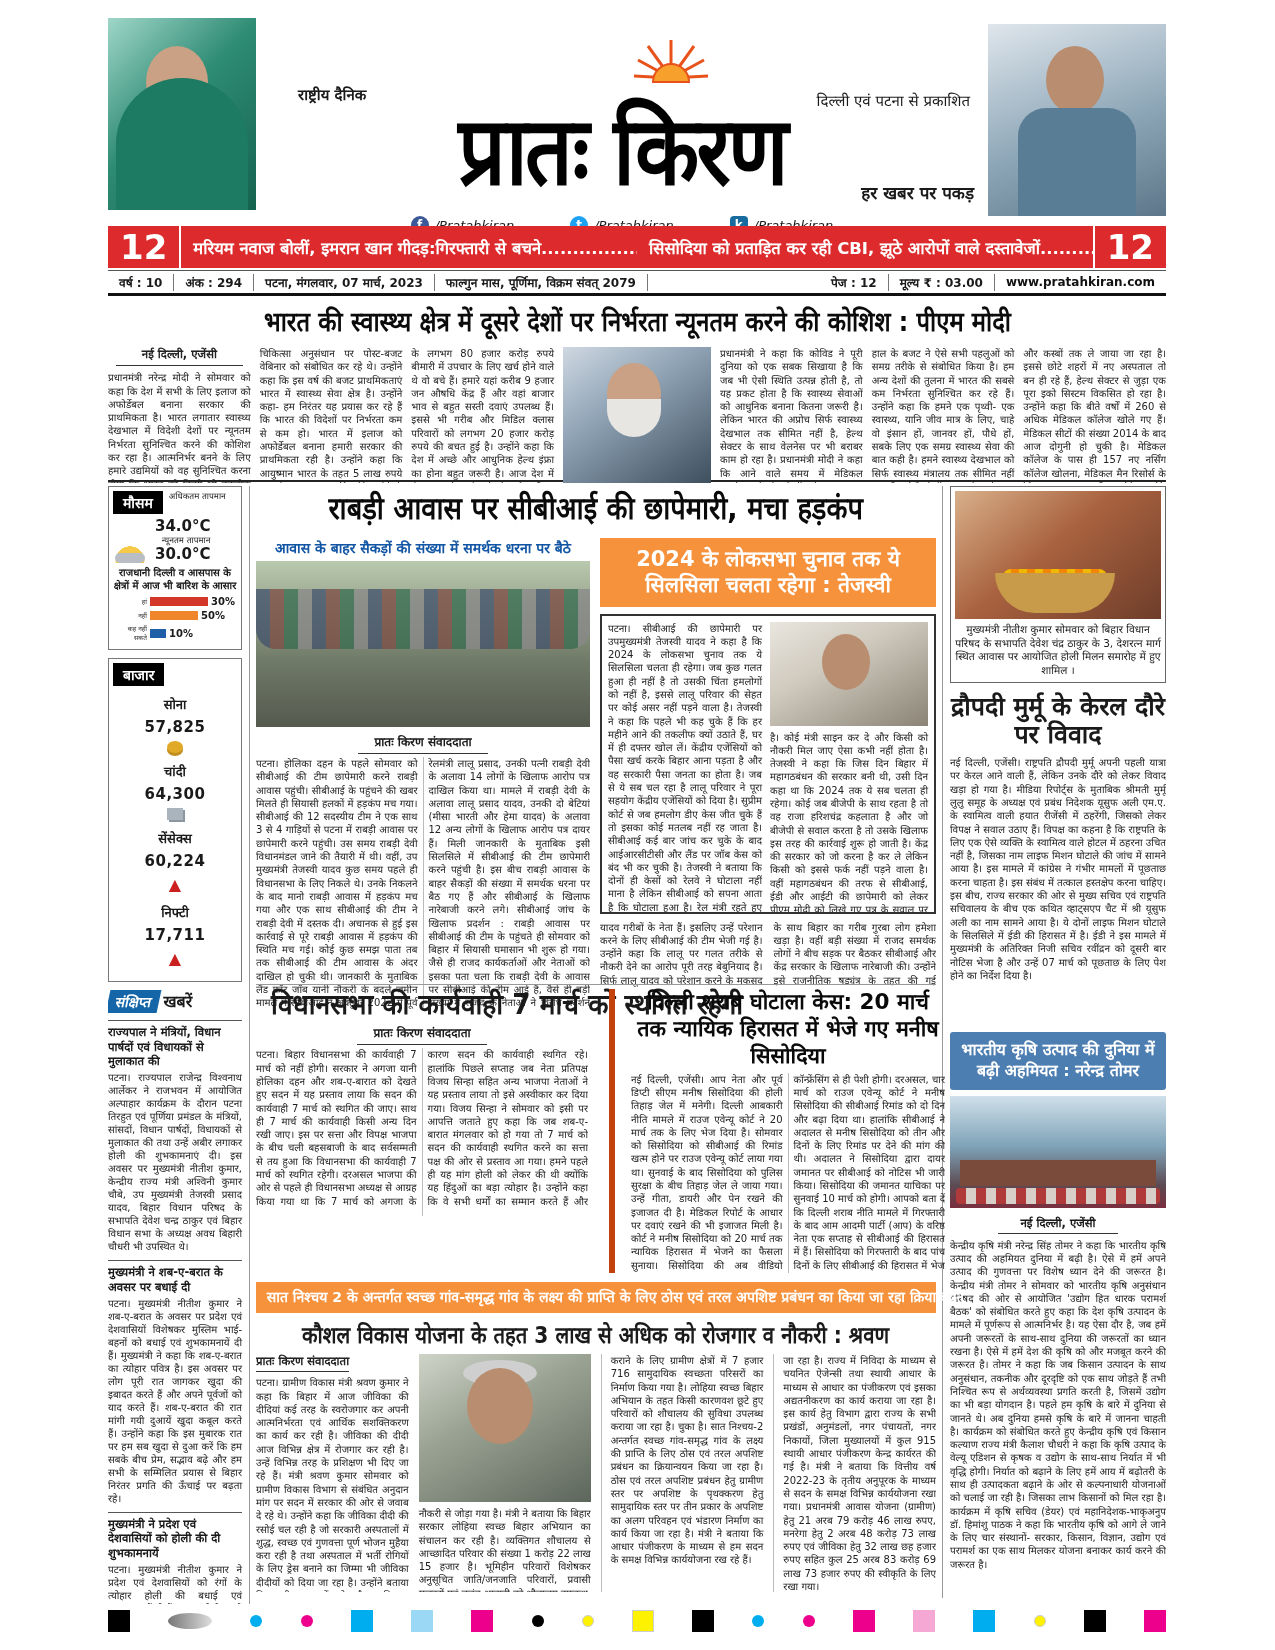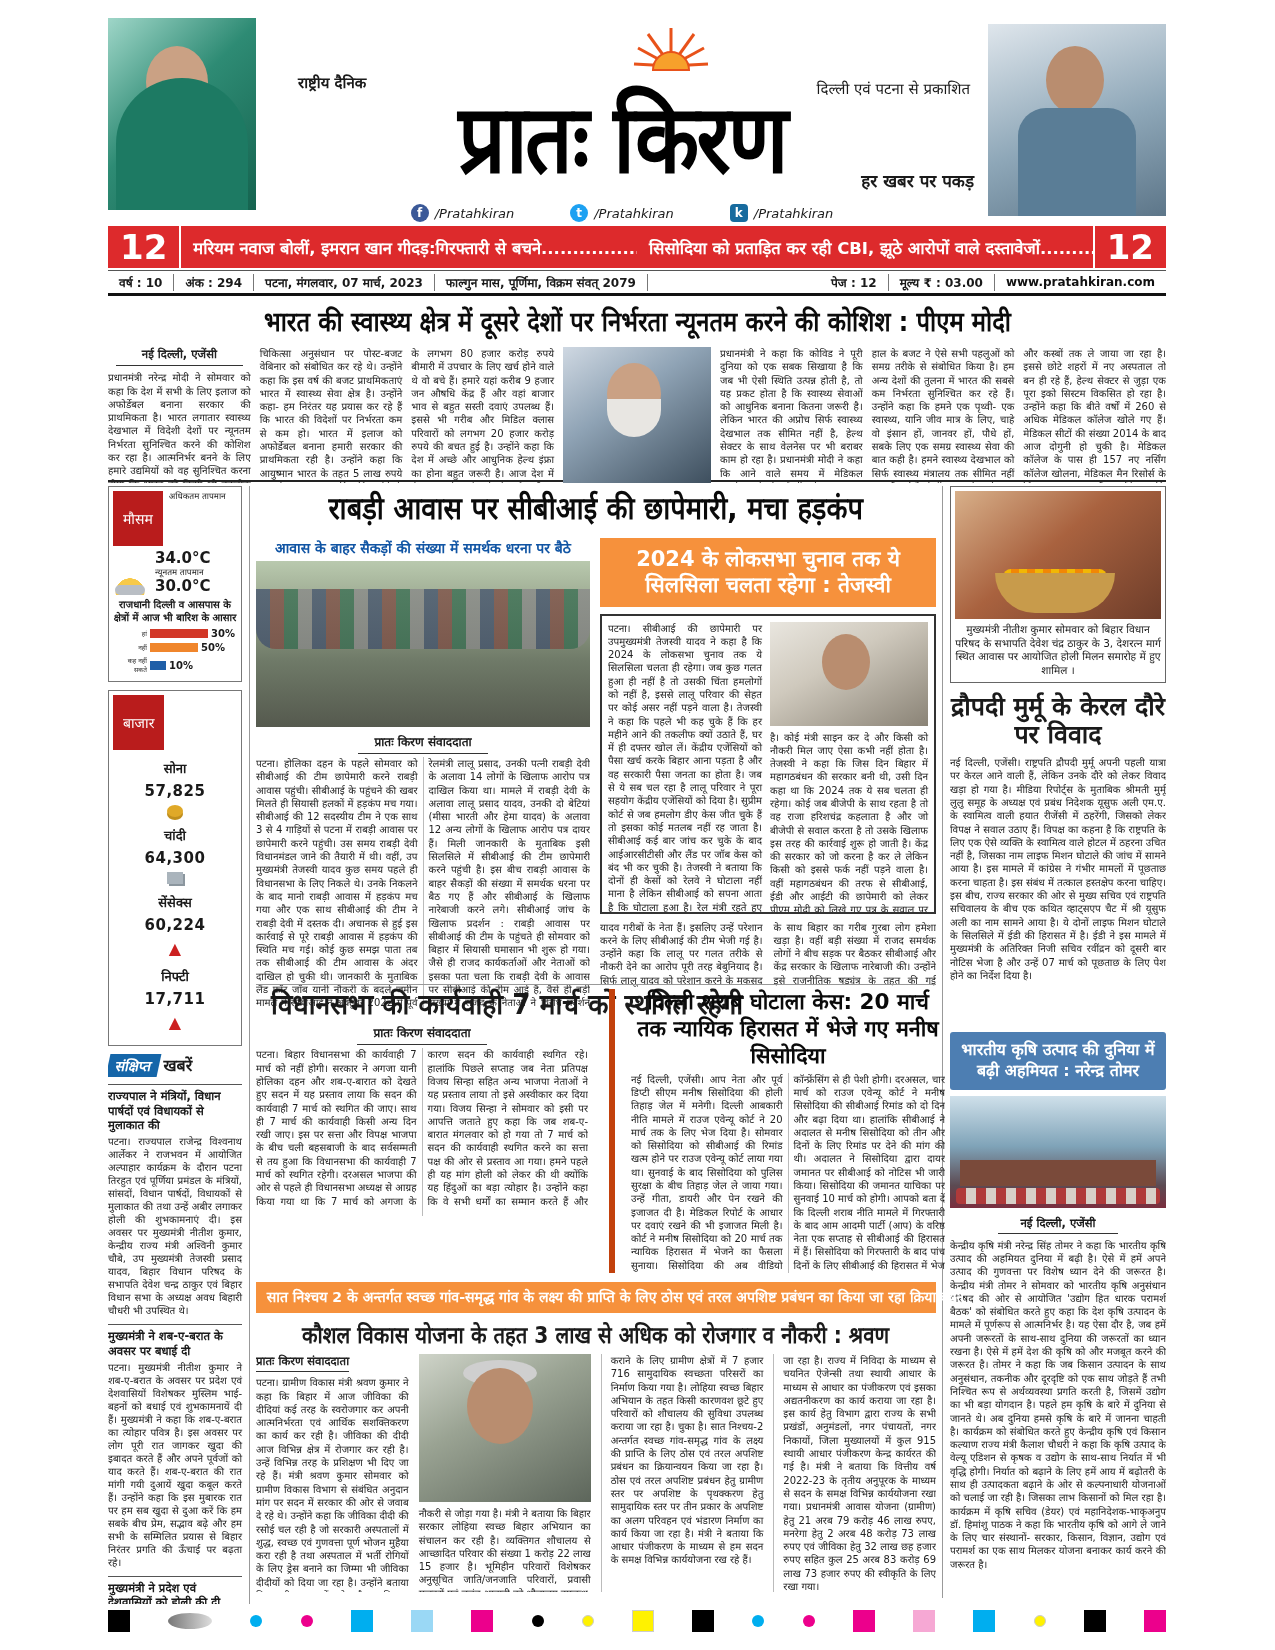--- a/index.html
+++ b/index.html
@@ -12,21 +12,21 @@
   .head-sil { position:absolute; border-radius:50%; }
 
   
   .mh { position:absolute; left:108px; top:16px; width:1058px; height:206px; }
   .mh-left { position:absolute; left:0; top:2px; width:148px; height:192px; background:linear-gradient(135deg,#9fd6c8 0%,#2e8b74 45%,#15634f 100%); }
   .mh-left .head-sil { left:38px; top:28px; width:62px; height:72px; background:#caa184; }
   .mh-left .veil { position:absolute; left:8px; top:60px; width:132px; height:132px; background:#1d7a63; border-radius:50% 50% 0 0; }
   .mh-right { position:absolute; right:0; top:8px; width:178px; height:192px; background:linear-gradient(160deg,#dfe6ec 0%,#8ea7b8 55%,#5d7689 100%); }
   .mh-right .head-sil { left:58px; top:22px; width:58px; height:68px; background:#b98d6f; }
   .mh-right .shirt { position:absolute; left:30px; top:84px; width:118px; height:108px; background:#5a7d96; border-radius:28px 28px 0 0; }
-  .mh-c { position:absolute; left:156px; right:186px; top:4px; height:100%; }
+  .mh-c { position:absolute; left:156px; right:186px; top:16px; height:100%; }
   .mh-tag { position:absolute; left:34px; top:52px; font-size:15px; font-weight:bold; }
   .mh-pub { position:absolute; right:10px; top:58px; font-size:15px; font-weight:normal; }
   .mh-logo { position:absolute; left:0; right:0; top:70px; text-align:center; font-size:95px; font-weight:bold; line-height:1.05; letter-spacing:-3px; color:#000000; }
   .mh-slogan { position:absolute; right:6px; bottom:34px; font-size:17px; font-weight:bold; }
   .mh-social { position:absolute; left:0; right:0; bottom:4px; display:flex; justify-content:center; gap:56px; font-size:13px; font-style:italic; }
   .soc { display:flex; align-items:center; gap:6px; }
   .soc-ic { width:18px; height:18px; border-radius:4px; color:#fff; font-size:12px; font-weight:bold; font-style:normal; text-align:center; line-height:18px; }
   .ic-fb { background:#3b5998; border-radius:50%; }
   .ic-tw { background:#1da1f2; border-radius:50%; }
   .ic-koo { background:#176b9e; }
@@ -50,21 +50,21 @@
   .ts-body { display:flex; gap:9px; margin-top:8px; height:136px; overflow:hidden; }
   .ts-col { flex:1; }
   .ts-dl { font-weight:bold; font-size:11.5px; text-align:center; border-bottom:1px solid #333; margin:0 8px 5px; padding-bottom:3px; }
   .ts-photo { flex:0 0 148px; background:linear-gradient(145deg,#cfd8e2 0%,#8fa3b5 40%,#3e4f5e 100%); }
   .ts-photo .head-sil { left:44px; top:16px; width:54px; height:62px; background:#caa184; }
   .ts-photo .beard { position:absolute; left:44px; top:52px; width:54px; height:38px; background:#e8e6e2; border-radius:0 0 28px 28px; }
 
   
   .rail-l { position:absolute; left:108px; top:486px; width:142px; height:1118px; overflow:hidden; border-right:1px solid #999; padding-right:7px; }
   .box { border:1px solid #777; padding:4px; margin-bottom:8px; }
-  .bhead { display:inline-block; background:#b91c1c; color:#fff; font-size:14px; font-weight:normal; padding:18px 10px; }
+  .bhead { display:inline-block; background:#000000; color:#fff; font-size:14px; font-weight:bold; padding:2px 10px; }
   .wx-top { display:flex; gap:6px; }
   .wx-lbl { font-size:8.5px; line-height:1.2; }
   .wx-val { font-size:15px; font-weight:bold; }
   .wx-note { font-size:10px; font-weight:bold; text-align:center; margin:4px 0; line-height:1.25; }
   .bar-row { display:flex; align-items:center; gap:3px; margin:3px 0; }
   .bar-lab { width:34px; font-size:6.5px; text-align:right; color:#333; }
   .bar { height:9px; }
   .bar-val { font-size:10px; font-weight:bold; }
   .sun-ic { width:34px; height:22px; background:radial-gradient(circle at 50% 90%, #f7c948 0 55%, transparent 56%); position:relative; }
   .cloud { position:absolute; bottom:0; left:2px; width:30px; height:10px; background:#b9bec4; border-radius:6px; }
@@ -225,21 +225,21 @@
       <div class="ts-col jtxt">और कस्बों तक ले जाया जा रहा है। इससे छोटे शहरों में नए अस्पताल तो बन ही रहे हैं, हेल्थ सेक्टर से जुड़ा एक पूरा इको सिस्टम विकसित हो रहा है। उन्होंने कहा कि बीते वर्षों में 260 से अधिक मेडिकल कॉलेज खोले गए हैं। मेडिकल सीटों की संख्या 2014 के बाद आज दोगुनी हो चुकी है। मेडिकल कॉलेज के पास ही 157 नए नर्सिंग कॉलेज खोलना, मेडिकल मैन रिसोर्स के लिए एक बड़ा कदम है। उन्होंने कहा कि डिजिटल हेल्थ आईडी के माध्यम से हम देशवासियों को समय पर स्वास्थ्य सेवा की सुविधा देना चाहते हैं।</div>
     </div>
   </div>
 
   <div class="rail-l">
     <div class="box">
       <div class="wx-top">
         <span class="bhead">मौसम</span>
         <span class="wx-lbl">अधिकतम तापमान</span>
       </div>
-      <div style="display:flex; gap:8px; align-items:flex-end; margin-top:3px;">
+      <div style="display:flex; gap:8px; align-items:flex-end; margin-top:3px;text-align:right;">
         <span class="sun-ic">
             <span class="cloud"></span>
           </span>
         <div>
           <div class="wx-val">34.0°C</div>
           <div class="wx-lbl">न्यूनतम तापमान</div>
           <div class="wx-val">30.0°C</div>
         </div>
       </div>
       <div class="wx-note">राजधानी दिल्ली व आसपास के क्षेत्रों में आज भी बारिश के आसार</div>

